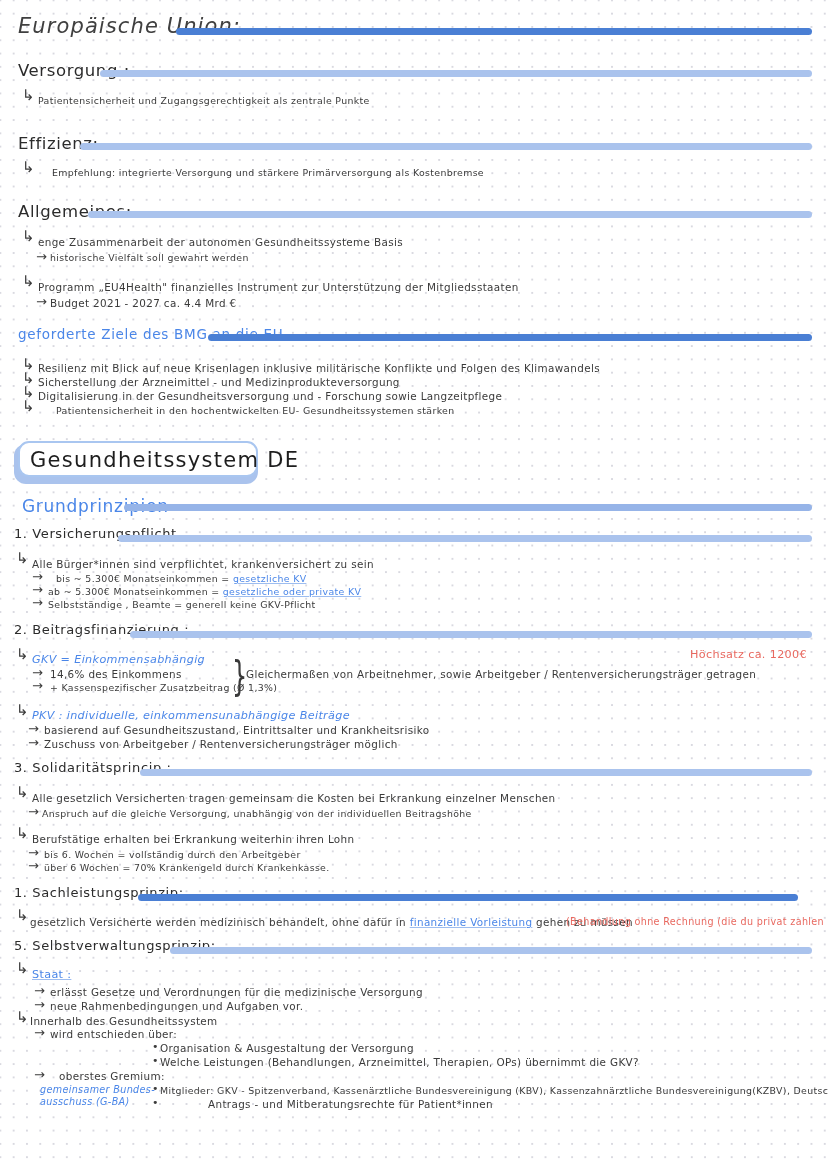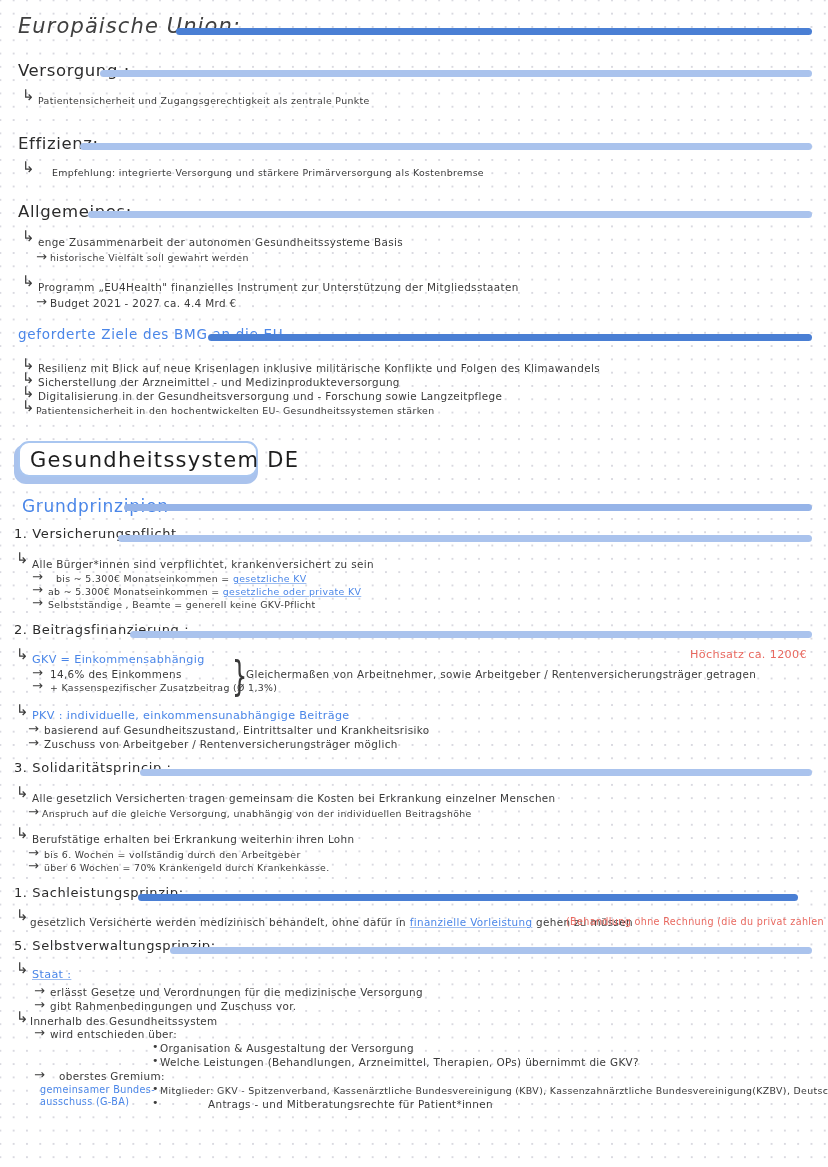--- a/index.html
+++ b/index.html
@@ -70,21 +70,21 @@
   .line {
     position: absolute;
     font-size: 10.4px;
     color: #3a3a3a;
     letter-spacing: 0.35px;
     white-space: nowrap;
   }
   .line.sm { font-size: 9.4px; }
   .line.md { font-size: 11.2px; }
 
-  .blue { color: #4a86e8; }
+  .blue { color: #4a86e8; font-style: italic; }
   .blue-u { color: #4a86e8; text-decoration: underline; text-decoration-color:#9dbdf0; }
   .red  { color: #e8685f; }
 
   .arrow-l, .arrow-r {
     position: absolute;
     color: #3a3a3a;
     font-size: 13px;
     line-height: 1;
   }
   .arrow-l { font-size: 15px; }
@@ -155,21 +155,21 @@
   <div class="head-blue" style="left:18px; top:326px; font-size:13.5px;">geforderte Ziele  des BMG an die  EU</div>
   <div class="bar bar-strong" style="left:208px; top:334px; width:604px;"></div>
 
   <div class="arrow-l" style="left:22px; top:357px;">↳</div>
   <div class="line" style="left:38px; top:362px;">Resilienz  mit  Blick  auf neue  Krisenlagen inklusive  militärische Konflikte  und Folgen  des  Klimawandels</div>
   <div class="arrow-l" style="left:22px; top:371px;">↳</div>
   <div class="line" style="left:38px; top:376px;">Sicherstellung   der Arzneimittel - und  Medizinprodukteversorgung</div>
   <div class="arrow-l" style="left:22px; top:385px;">↳</div>
   <div class="line" style="left:38px; top:390px;">Digitalisierung  in der  Gesundheitsversorgung und - Forschung   sowie  Langzeitpflege</div>
   <div class="arrow-l" style="left:22px; top:399px;">↳</div>
-  <div class="line sm" style="left:36px; top:405px;">Patientensicherheit  in den  hochentwickelten EU- Gesundheitssystemen  stärken</div>
+  <div class="line sm" style="left:56px; top:405px;">Patientensicherheit  in den  hochentwickelten EU- Gesundheitssystemen  stärken</div>
 
   <div class="bar bar-soft" style="left:14px; top:444px; width:244px; height:40px; border-radius:12px;"></div>
   <div class="frame-box" style="left:18px; top:441px; width:240px; height:36px;"></div>
   <div class="frame-box-label" style="left:30px; top:448px;">Gesundheitssystem DE</div>
 
   <div class="head-blue" style="left:22px; top:496px;">Grundprinzipien</div>
   <div class="bar bar-mid" style="left:124px; top:504px; width:688px;"></div>
 
   <div class="head-black" style="left:14px; top:526px; font-size:13px;">1. Versicherungspflicht</div>
   <div class="bar bar-soft" style="left:118px; top:535px; width:694px;"></div>
@@ -227,21 +227,21 @@
   <div class="line red" style="left:566px; top:916px; font-size:9.6px;">(Behandlung ohne Rechnung (die du privat zahlen musst)</div>
 
   <div class="head-black" style="left:14px; top:938px; font-size:13px;">5. Selbstverwaltungsprinzip:</div>
   <div class="bar bar-soft" style="left:170px; top:947px; width:642px;"></div>
 
   <div class="arrow-l" style="left:16px; top:961px;">↳</div>
   <div class="line md blue-u" style="left:32px; top:968px;">Staat :</div>
   <div class="arrow-r" style="left:34px; top:984px;">→</div>
   <div class="line" style="left:50px; top:986px;">erlässt Gesetze und Verordnungen  für  die  medizinische  Versorgung</div>
   <div class="arrow-r" style="left:34px; top:998px;">→</div>
-  <div class="line" style="left:50px; top:1000px;">gibt Rahmenbedingungen und Zuschuss vor.</div>
+  <div class="line" style="left:50px; top:1000px;">neue Rahmenbedingungen und Aufgaben vor.</div>
 
   <div class="arrow-l" style="left:16px; top:1010px;">↳</div>
   <div class="line" style="left:30px; top:1015px;">Innerhalb des Gesundheitssystem</div>
   <div class="arrow-r" style="left:34px; top:1026px;">→</div>
   <div class="line" style="left:50px; top:1028px;">wird entschieden über:</div>
 
   <div class="bullet-dot" style="left:152px; top:1040px;">•</div>
   <div class="line" style="left:160px; top:1042px;">Organisation &amp; Ausgestaltung der  Versorgung</div>
   <div class="bullet-dot" style="left:152px; top:1054px;">•</div>
   <div class="line" style="left:160px; top:1056px;text-align:right;">Welche  Leistungen (Behandlungen, Arzneimittel, Therapien, OPs) übernimmt  die  GKV?</div>

